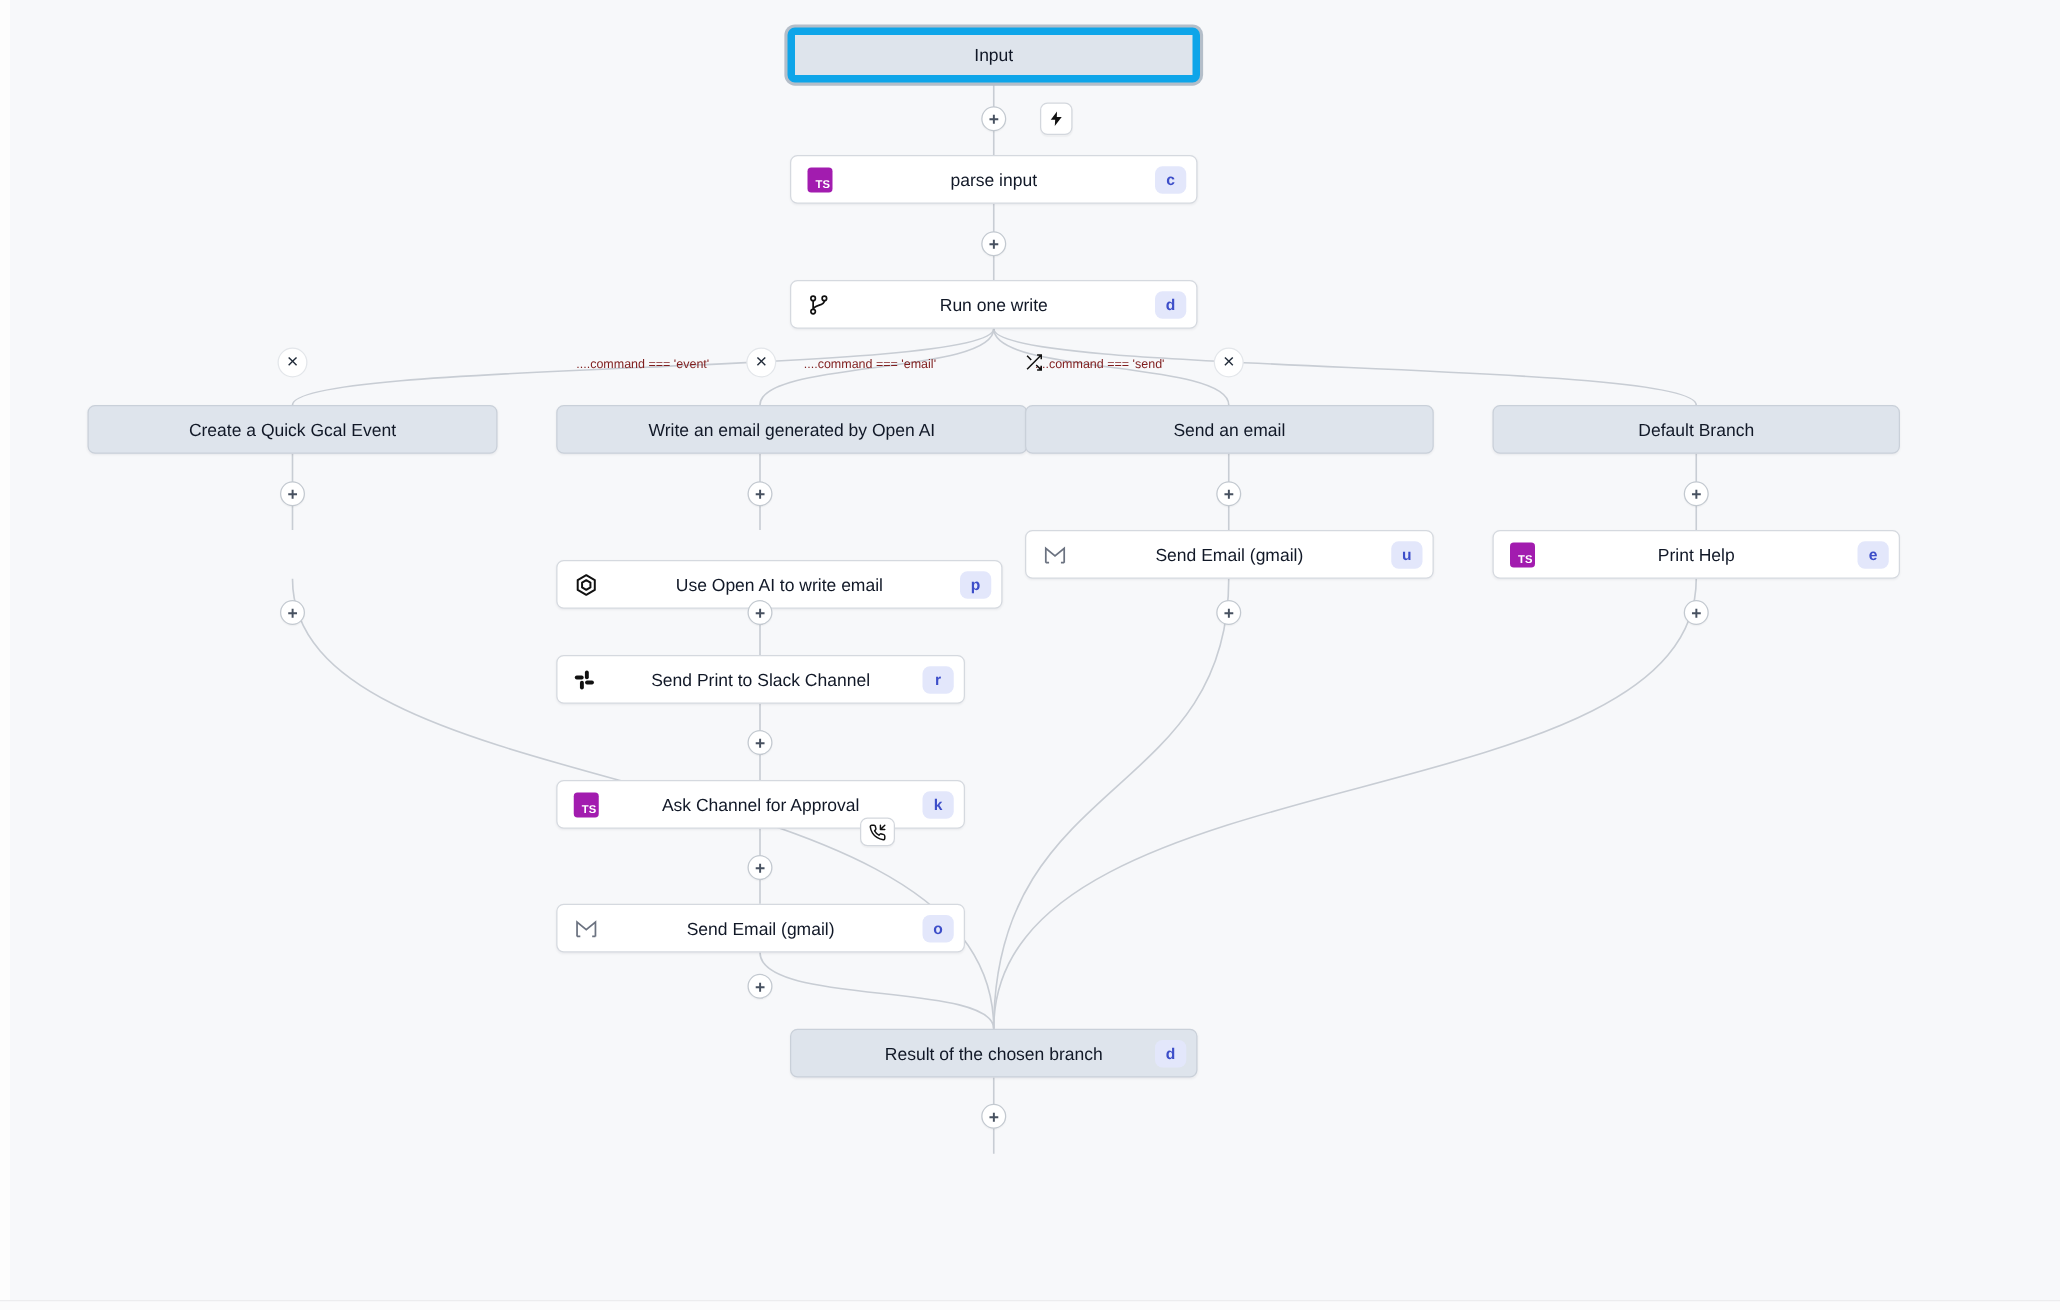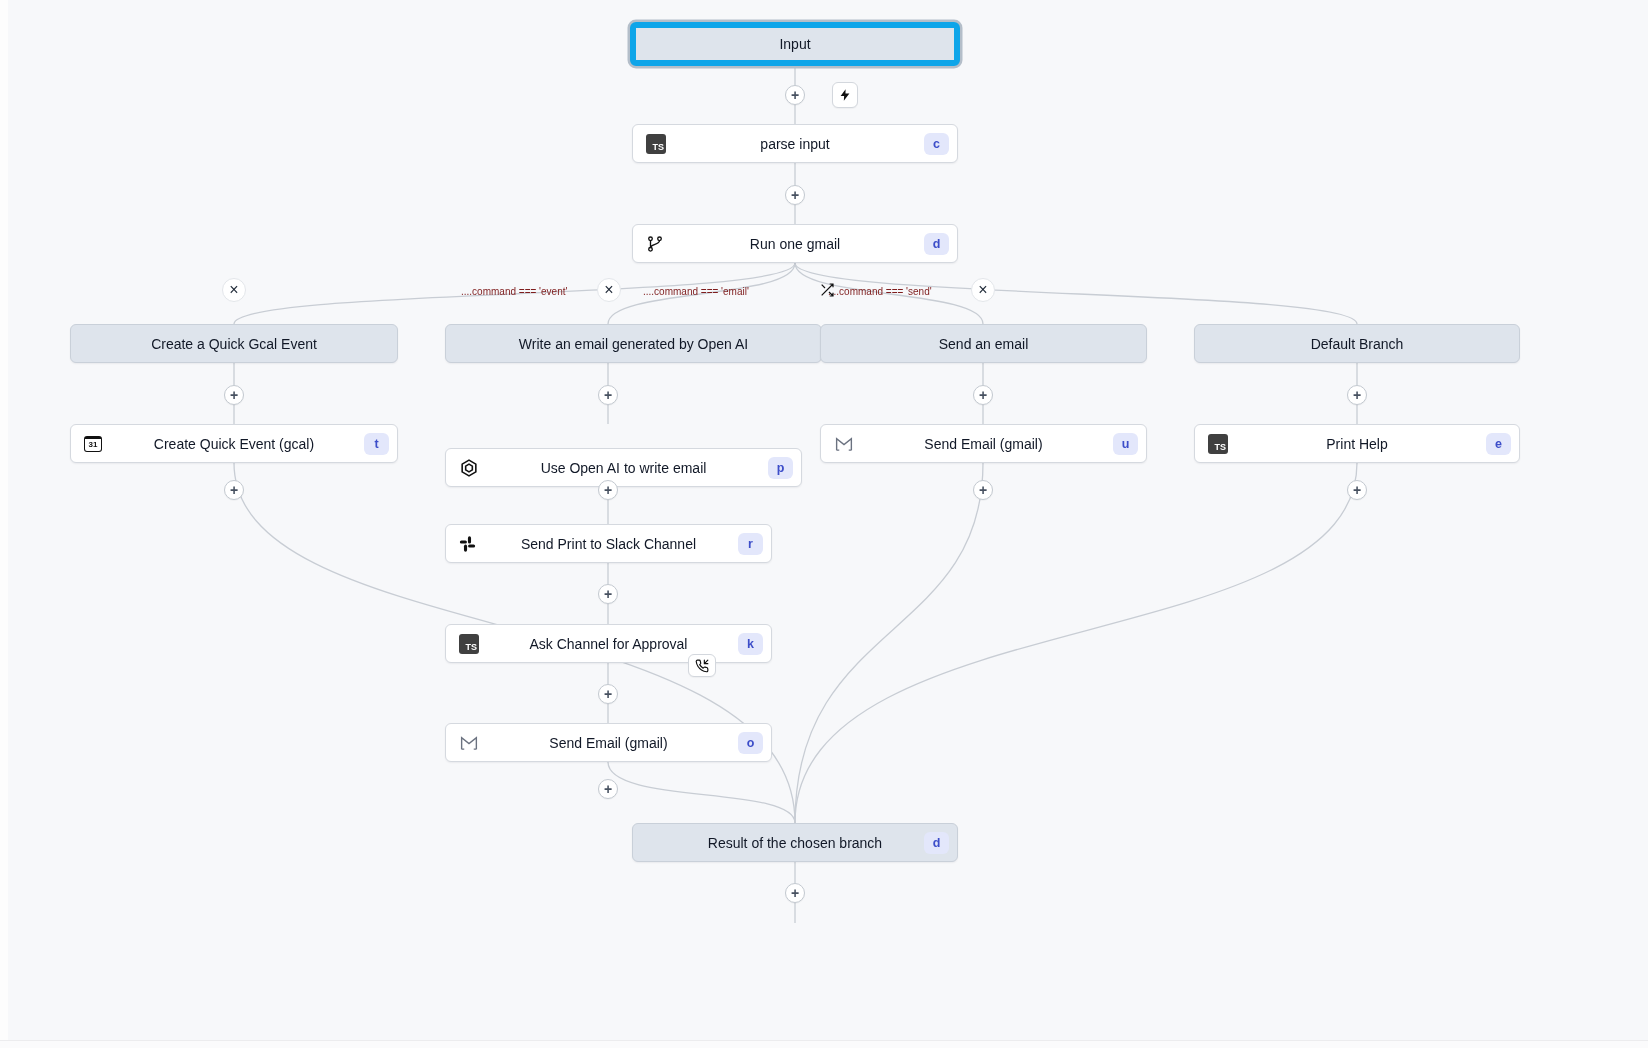--- a/index.html
+++ b/index.html
@@ -47,21 +47,21 @@
     position: absolute; right: 8px; top: 50%;
     transform: translateY(-50%);
     min-width: 25px; height: 22px; padding: 0 7px;
     border-radius: 6px;
     background: #e3e7fb; color: #3d4ec9;
     font-weight: 700; font-size: 12.5px;
     display: flex; align-items: center; justify-content: center;
   }
   .ts-chip {
     width: 20px; height: 20px; border-radius: 3px;
-    background: #404040; color: #fff;
+    background: #a21caf; color: #fff;
     font-size: 9px; font-weight: 700;
     display: flex; align-items: flex-end; justify-content: flex-end;
     padding: 2px 2px;
   }
   .cal {
     width: 18px; height: 16px;
     border: 1.6px solid #111; border-radius: 3px;
     border-top-width: 3px;
     font-size: 8px; font-weight: 700; color: #111;
     display: flex; align-items: center; justify-content: center;
@@ -155,21 +155,21 @@
 
   <div class="node" style="left:632px;top:224px;width:326px">
     <span class="nicon">
       <svg width="18" height="18" viewBox="0 0 24 24" fill="none" stroke="#111" stroke-width="1.8">
         <circle cx="6" cy="5" r="2.4"></circle>
           <circle cx="18" cy="5" r="2.4"></circle>
           <circle cx="6" cy="19" r="2.4"></circle>
         <path d="M6 7.4 V16.6 M18 7.4 C18 13.4 7 11.4 6.3 16.4"></path>
       </svg>
     </span>
-    <span class="nlabel">Run one gmail</span>
+    <span class="nlabel">Run one write</span>
     <span class="badge">d</span>
   </div>
 
   <div class="close" style="left:234px;top:290px">
       <span>×</span>
     </div>
   <div class="close" style="left:609px;top:290px">
       <span>×</span>
     </div>
   <div class="close" style="left:983px;top:290px">
@@ -204,27 +204,20 @@
   <div class="plus" style="left:608px;top:395px">
       <span>+</span>
     </div>
   <div class="plus" style="left:983px;top:395px">
       <span>+</span>
     </div>
   <div class="plus" style="left:1357px;top:395px">
       <span>+</span>
     </div>
 
-  <div class="node" style="left:70px;top:424px;width:328px">
-    <span class="nicon">
-      <span class="cal">31</span>
-    </span>
-    <span class="nlabel">Create Quick Event (gcal)</span>
-    <span class="badge">t</span>
-  </div>
 
   <div class="node" style="left:445px;top:448px;width:357px">
     <span class="nicon">
       <svg width="20" height="20" viewBox="0 0 24 24" fill="none" stroke="#111" stroke-width="1.9" stroke-linejoin="round">
         <path d="M12 2.6 L20.2 7.3 V16.7 L12 21.4 L3.8 16.7 V7.3 Z"></path>
         <path d="M12 7.4 L16 9.7 V14.3 L12 16.6 L8 14.3 V9.7 Z"></path>
       </svg>
     </span>
     <span class="nlabel">Use Open AI to write email</span>
     <span class="badge">p</span>

